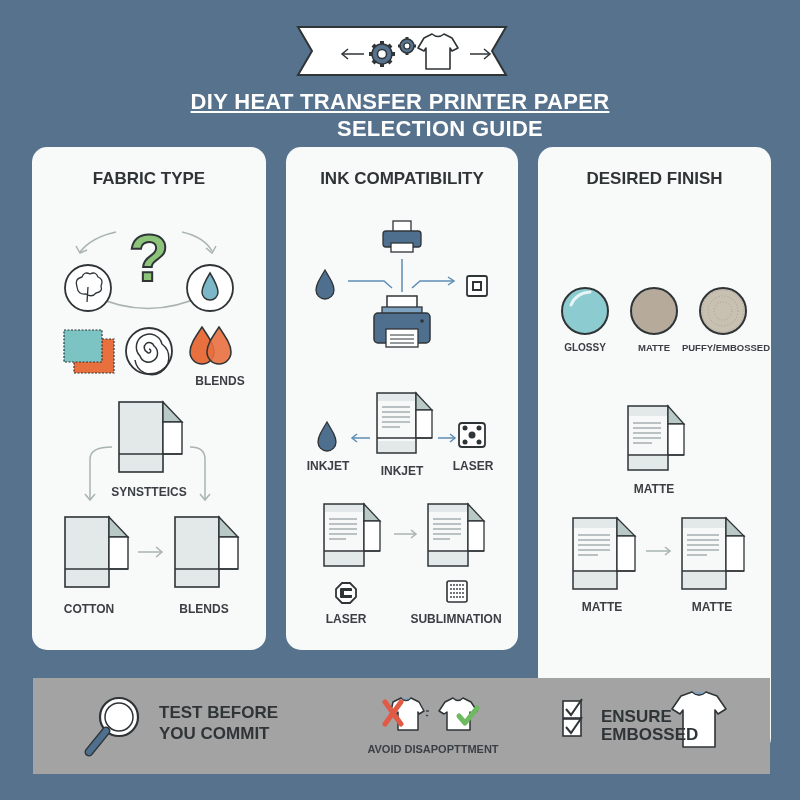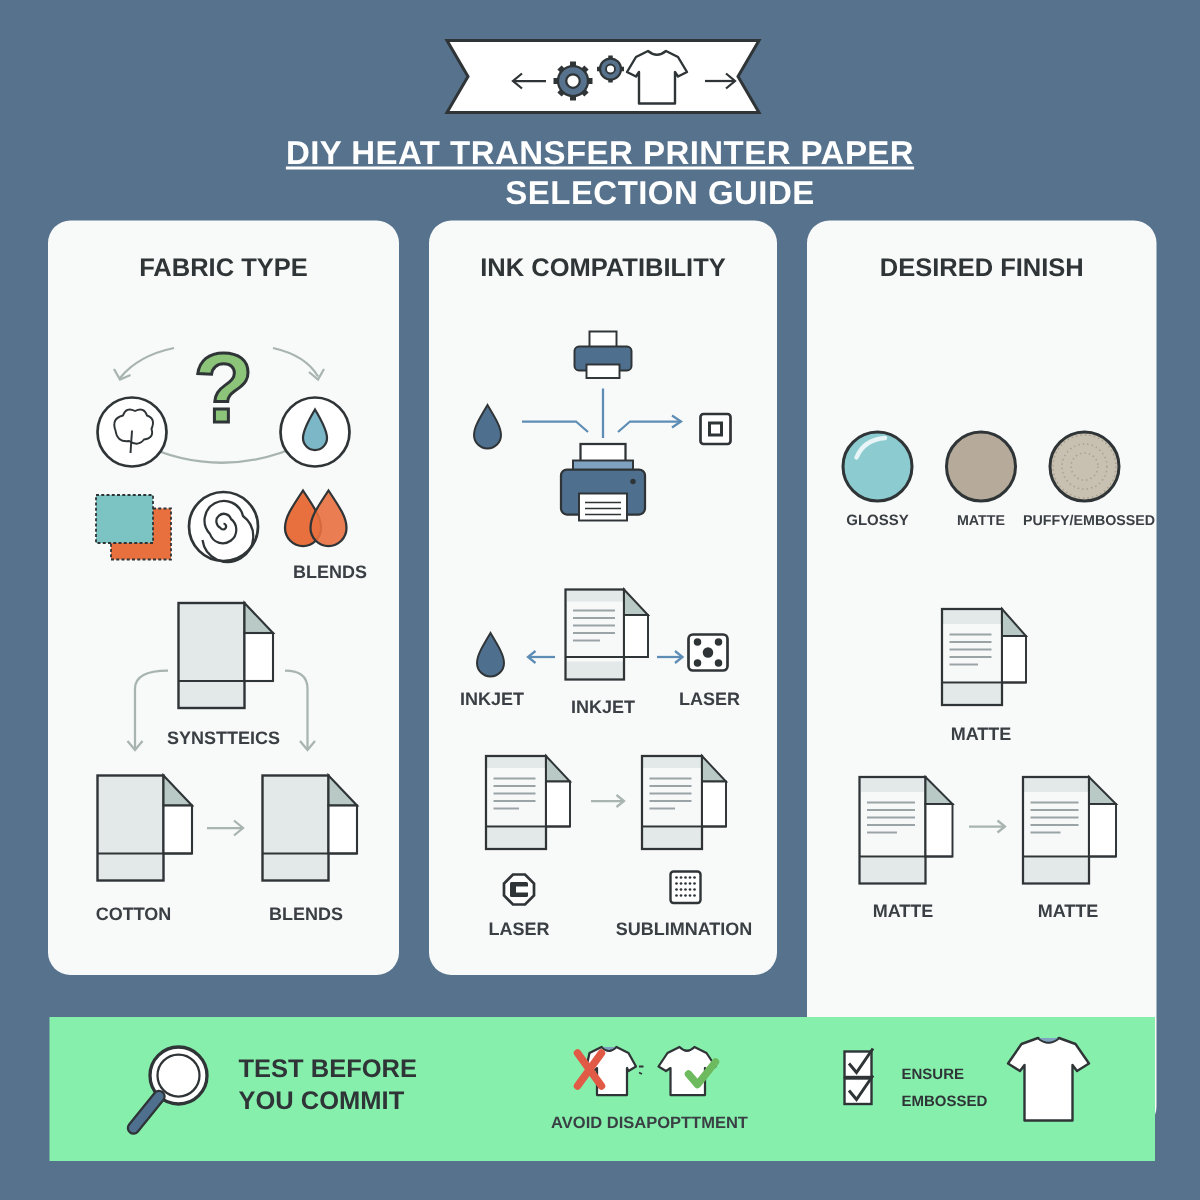--- a/index.html
+++ b/index.html
@@ -3,21 +3,21 @@
 <meta charset="utf-8">
 <style>
   html,body{margin:0;padding:0;}
   body{width:800px;height:800px;background:#56728d;position:relative;overflow:hidden;font-family:"Liberation Sans","DejaVu Sans",sans-serif;}
   .abs{position:absolute;}
   .banner{left:296px;top:24px;width:212px;height:54px;}
   .title{left:0;width:800px;text-align:center;color:#ffffff;font-weight:700;font-size:22px;letter-spacing:0.3px;line-height:27px;}
   .panel{background:#f8f9f9;border-radius:15px;}
   .ptitle{position:absolute;left:0;right:0;text-align:center;font-weight:700;font-size:17px;color:#2f3437;}
   .lbl{position:absolute;font-weight:700;font-size:12px;color:#3a3f44;text-align:center;white-space:nowrap;transform:translateX(-50%);}
-  .bottom{left:33px;top:678px;width:737px;height:96px;background:#86efac;}
+  .bottom{left:33px;top:678px;width:737px;height:96px;background:#a3a3a3;}
   .btxt{position:absolute;font-weight:700;color:#2f3437;}
   svg{display:block;}
 </style>
 </head>
 <body>
 
 <div class="abs banner">
   <svg width="212" height="54" viewBox="0 0 212 54">
     <polygon points="2,3 210,3 196,27 210,51 2,51 16,27" fill="#ffffff" stroke="#2f3437" stroke-width="2"></polygon>
     <g>
@@ -373,17 +373,17 @@
     <g>
       <path d="M648,18 L659,14 Q666,20 673,14 L684,18 L693,31 L685,36 L682,32 L682,69 L650,69 L650,32 L647,36 L639,31 Z" fill="#ffffff" stroke="#2f3437" stroke-width="1.6" stroke-linejoin="round"></path>
       <path d="M659,14 Q666,20 673,14" fill="#7fa2c0" stroke="#2f3437" stroke-width="1"></path>
     </g>
   </svg>
   <div class="btxt" style="left:126px;top:24px;font-size:17px;line-height:21px;">
     <div>TEST BEFORE</div>
     <div>YOU COMMIT</div>
   </div>
   <div class="lbl" style="left:400px;top:65px;font-size:11px;">AVOID DISAPOPTTMENT</div>
-  <div class="btxt" style="left:568px;top:30px;font-size:10px;line-height:18px;">
+  <div class="btxt" style="left:568px;top:30px;font-size:17px;line-height:18px;">
     <div>ENSURE</div>
     <div>EMBOSSED</div>
   </div>
 </div>
 
 </body></html>

